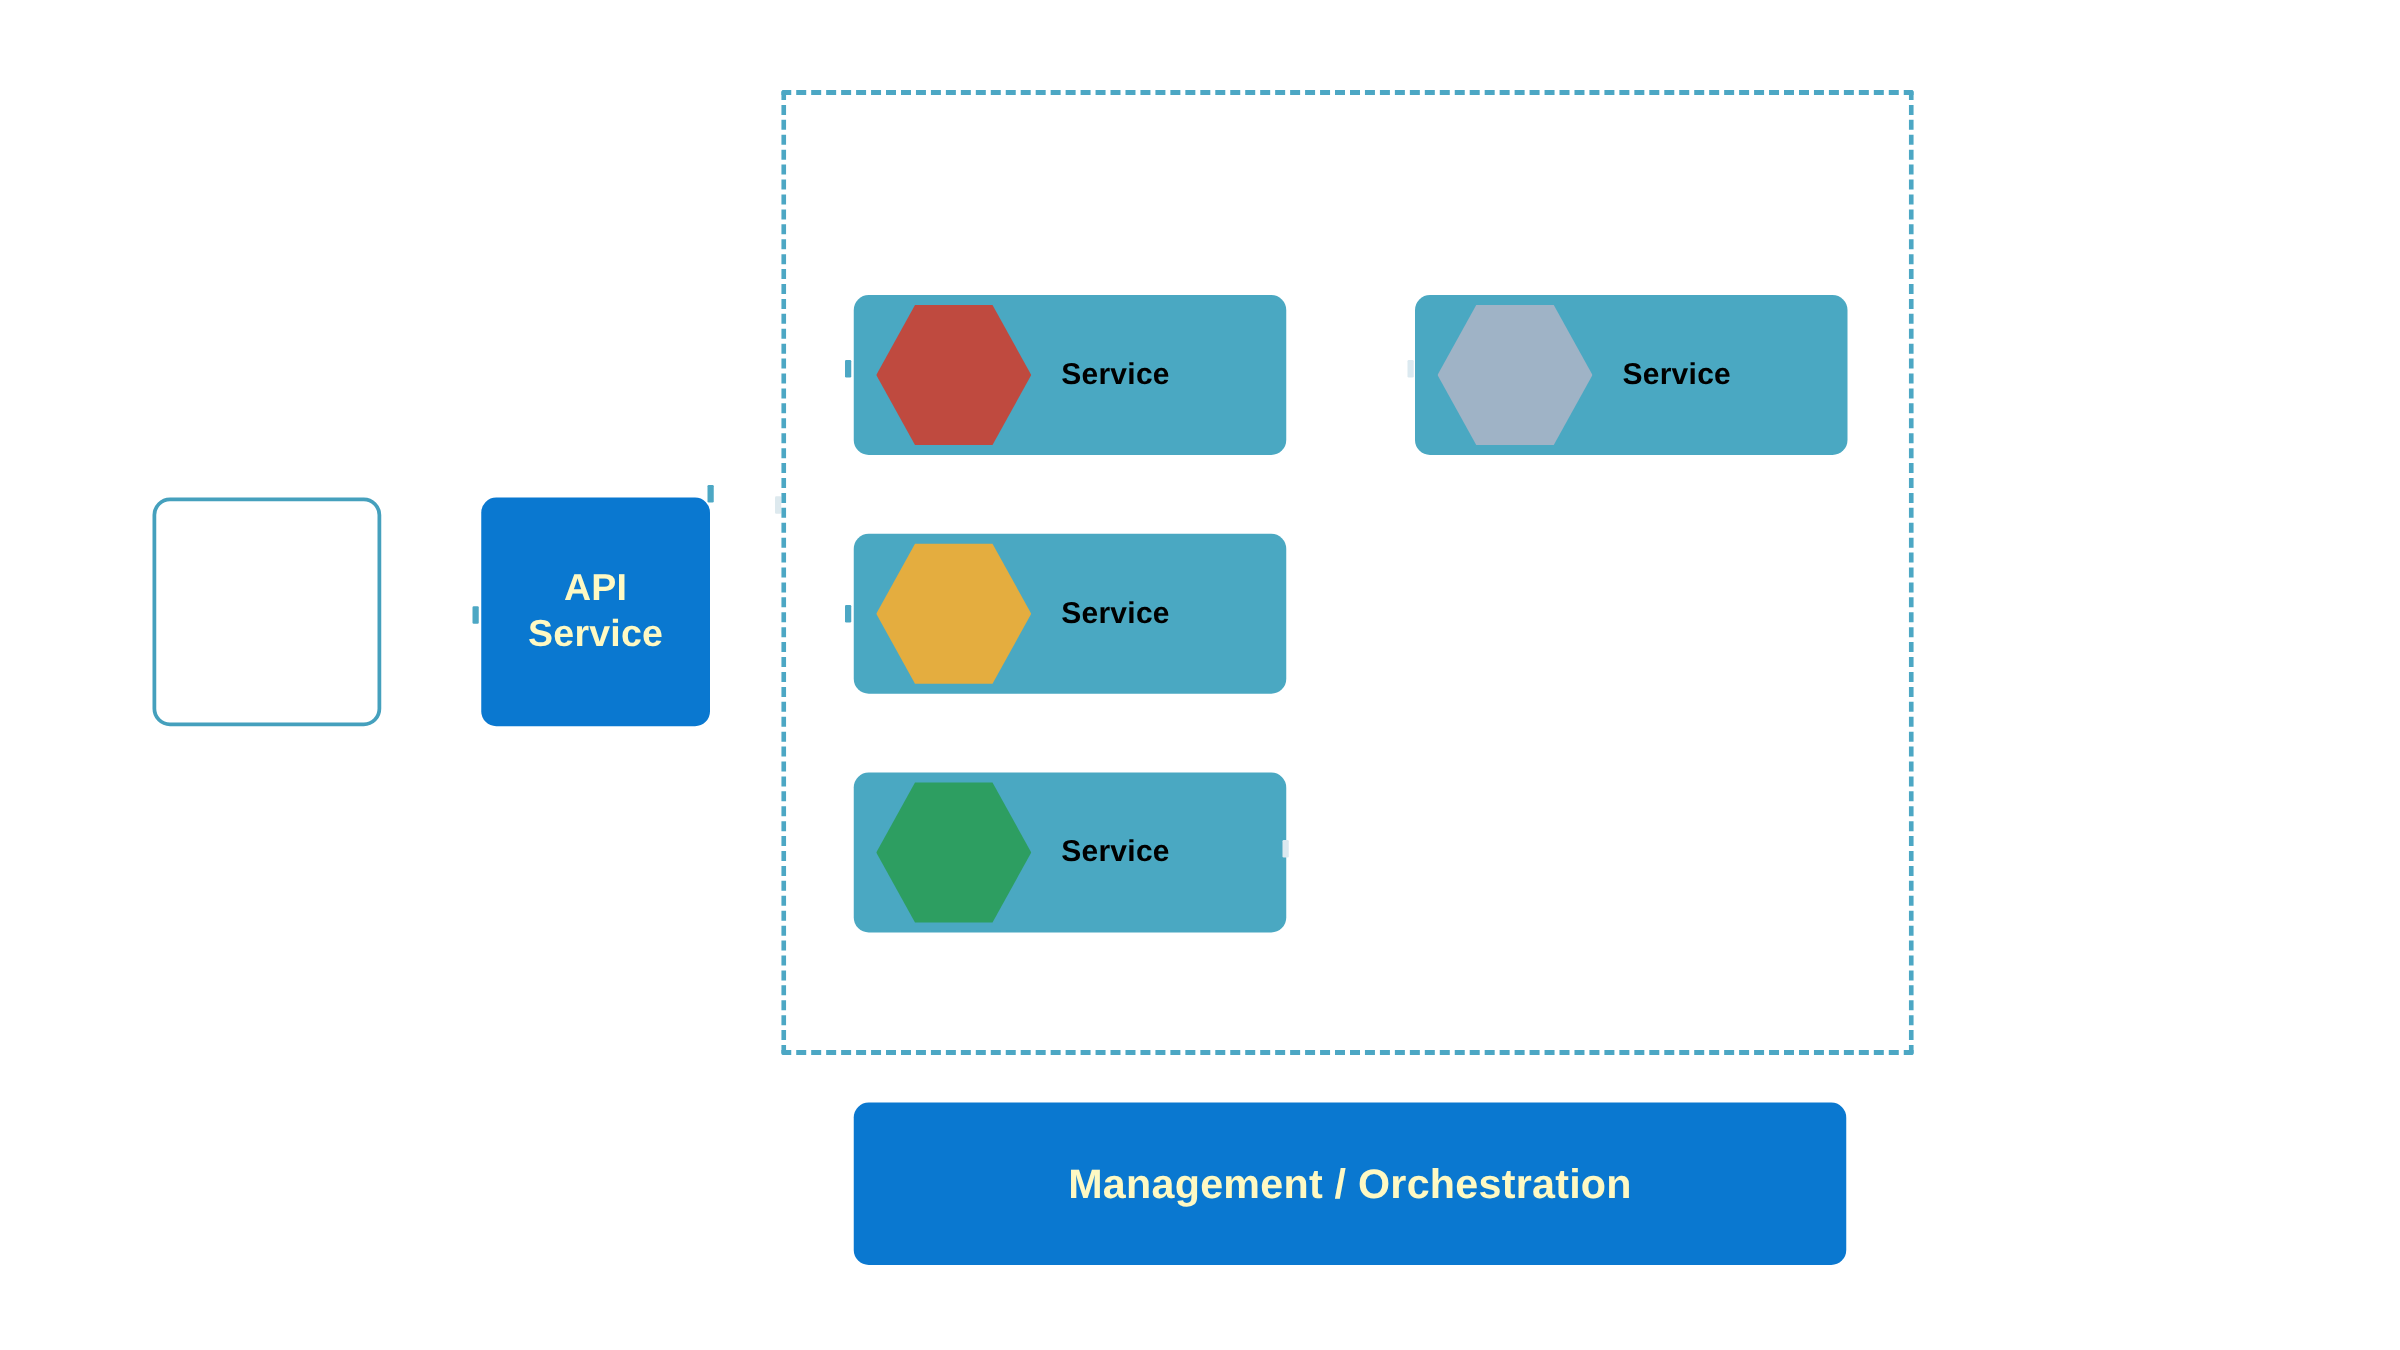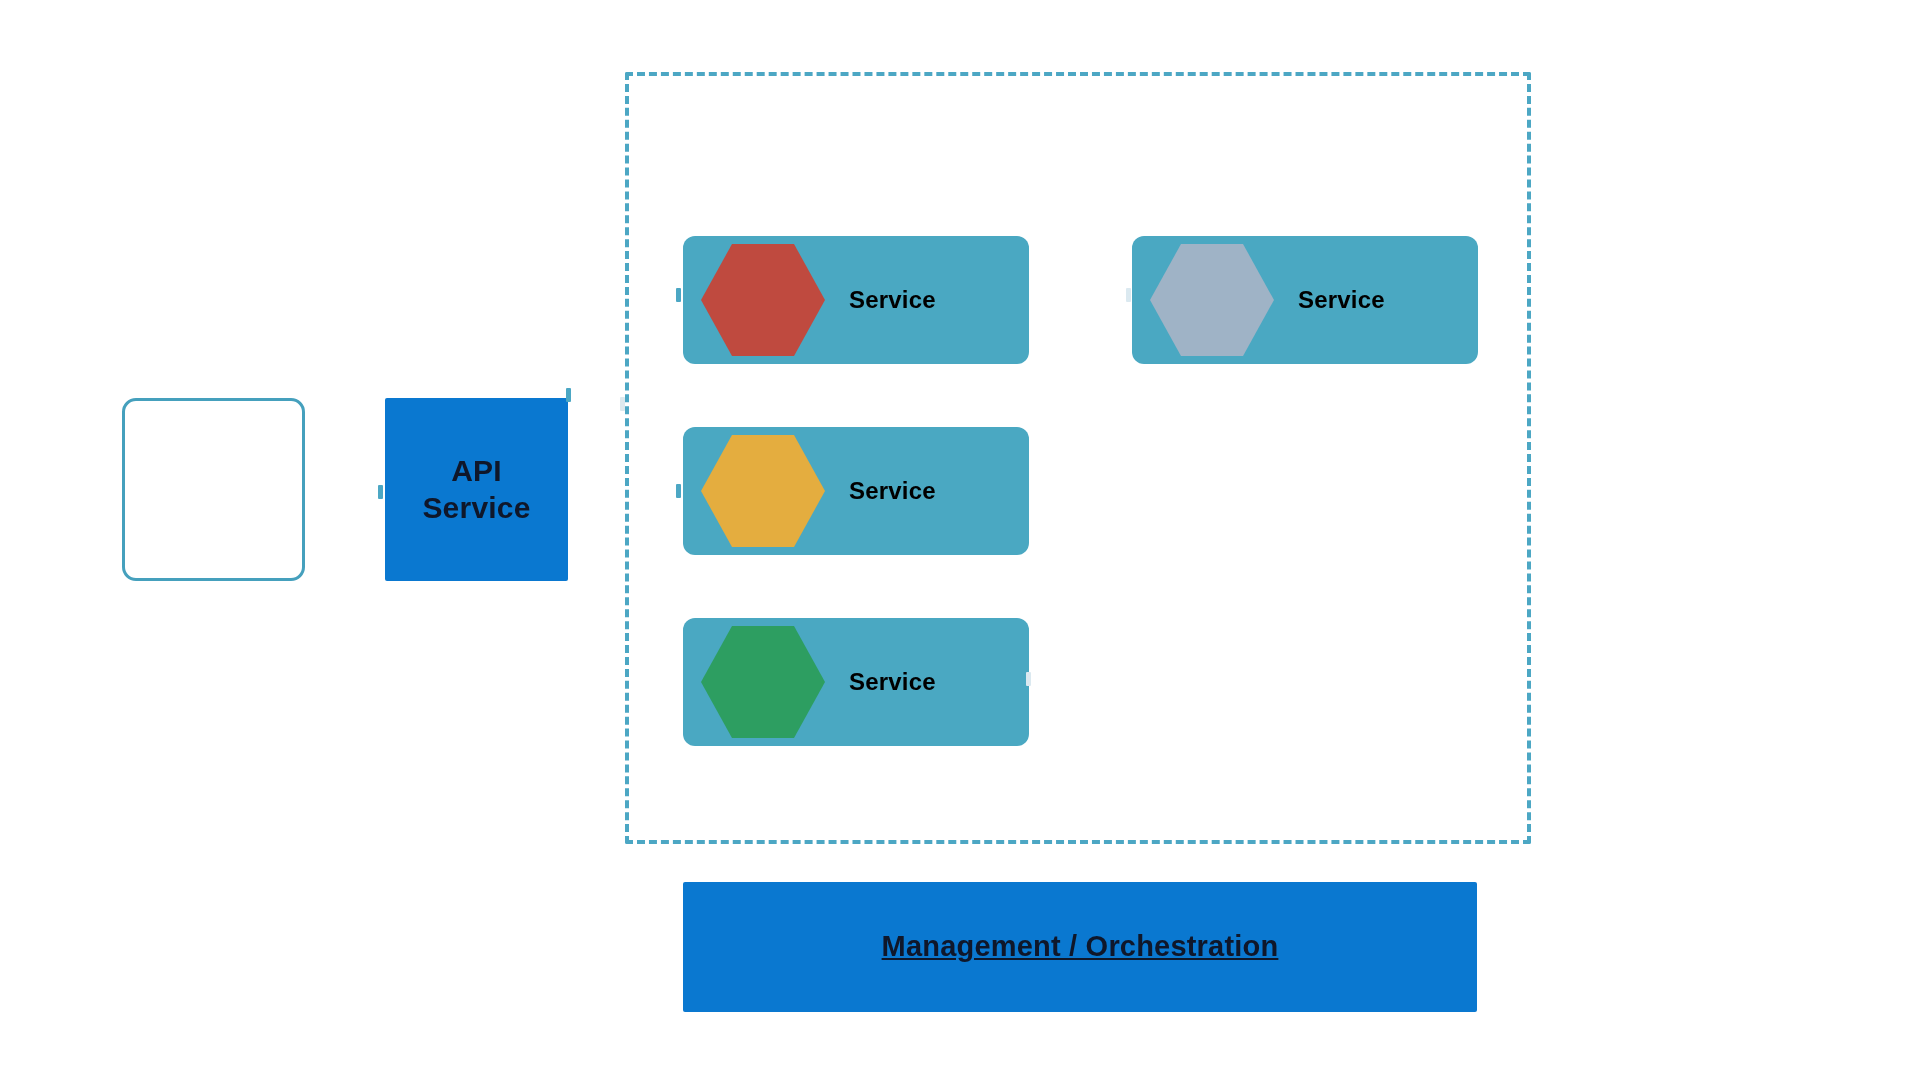--- a/index.html
+++ b/index.html
@@ -34,47 +34,46 @@
     width: 183px;
     height: 183px;
     border: 3px solid #45a0bd;
     border-radius: 14px;
     background: #ffffff;
   }
 
   
   .blue-box {
     background: #0a78d0;
-    border-radius: 2px;
+    border-radius: 12px;
     display: flex;
     align-items: center;
     justify-content: center;
-    color: #0f172a;
+    color: #fef9c3;
     font-weight: bold;
     text-align: center;
     line-height: 1.22;
   }
 
   .api-gateway {
     left: 385px;
     top: 398px;
     width: 183px;
     height: 183px;
     font-size: 30px;
     letter-spacing: 0.2px;
   }
 
   .mgmt-bar {
     left: 683px;
     top: 882px;
     width: 794px;
     height: 130px;
-    font-size: 29px;
+    font-size: 33px;
     letter-spacing: 0.2px;
-    text-decoration: underline;
   }
 
   
   .services-container {
     left: 625px;
     top: 72px;
     width: 906px;
     height: 772px;
     border: 4px dashed #4ca7c4;
     background: transparent;

